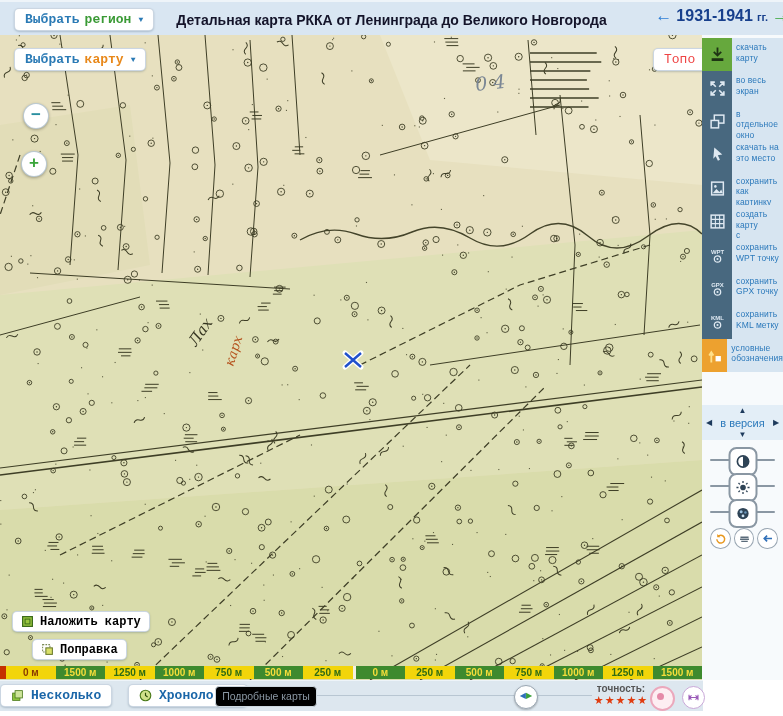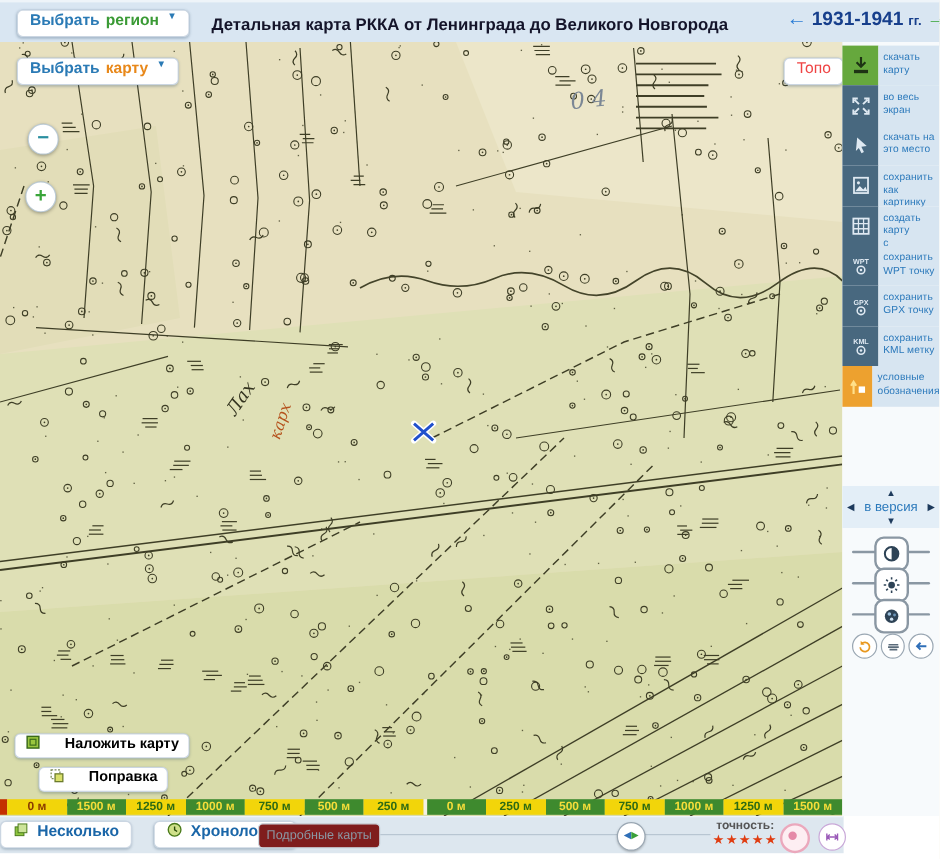--- a/index.html
+++ b/index.html
@@ -3,22 +3,22 @@
 <meta charset="utf-8">
 <style>
   html,body{margin:0;padding:0;background:#fff;}
   .app{position:relative;width:783px;height:716px;overflow:hidden;
        font-family:"Liberation Sans",sans-serif;background:#fff;user-select:none;}
 
   
   .topbar{position:absolute;left:0;top:0;width:783px;height:35px;background:#d9e6f2;
           border-top:2px solid #eef4f9;box-shadow:0 1px 2px rgba(60,90,120,.25);}
   .pill{background:#fff;border:1px solid rgba(140,165,190,.45);border-radius:5px;
-        box-shadow:0 1px 2px rgba(40,70,100,.25);display:inline-flex;
-        gap:5px;padding:0 10px;height:23px;font-weight:bold;font-size:13px;cursor:pointer;}
+        box-shadow:0 1px 2px rgba(40,70,100,.25);display:inline-flex;align-items:center;
+        gap:5px;padding:0 10px;height:23px;font-weight:bold;font-size:13px;cursor:pointer;font-family:Liberation Mono, monospace;}
   .blue{color:#2a7ab5}.greenw{color:#3a9a35}.orangew{color:#e8881a}
   .chev{font-size:8px;color:#2a7ab5;margin-left:2px}
   .region-btn{position:absolute;left:14px;top:6px;}
   .title{position:absolute;left:0;top:0;width:100%;height:35px;line-height:37px;text-align:center;
          font-size:14px;font-weight:bold;color:#14142a;}
   .years{position:absolute;right:2px;top:4px;display:flex;align-items:baseline;gap:4px;
          font-weight:bold;}
   .years .arrow-l{color:#2e7fd6;font-size:17px;}
   .years .yr{color:#173f8c;font-size:16px;}
   .years .gg{color:#173f8c;font-size:11px;}
@@ -27,21 +27,21 @@
   
   .map{position:absolute;left:0;top:35px;width:702px;height:645px;overflow:hidden;background:#e7e0bf;}
   .map svg.decor{position:absolute;left:0;top:0;}
   .select-map-btn{position:absolute;left:14px;top:13px;}
   .topo-btn{position:absolute;left:653px;top:13px;font-weight:normal;color:#ef4444;}
   .zoombtn{position:absolute;width:24px;height:24px;border-radius:50%;background:#fff;
            border:1px solid rgba(120,150,170,.5);box-shadow:0 1px 3px rgba(0,0,0,.3);
            font-size:17px;font-weight:bold;text-align:center;line-height:22px;cursor:pointer;}
   .zoom-minus{left:23px;top:68px;color:#2a8fa0;}
   .zoom-plus{left:21px;top:116px;color:#3aa53a;}
-  .ov-btn{position:absolute;height:21px;font-size:12px;padding:0 8px;gap:20px;}
+  .ov-btn{position:absolute;height:21px;font-size:12px;padding:0 8px;gap:6px;}
   .overlay-btn{left:12px;top:576px;}
   .corr-btn{left:12px;top:604px;margin-left:20px;}
   .sq-icon{width:13px;height:13px;display:inline-block;}
 
   
   .scalebar{position:absolute;left:0;bottom:1px;width:702px;height:13px;display:flex;
             font-size:10px;font-weight:bold;line-height:13px;text-align:center;}
   .scap{width:6px;background:#c43000;}
   .sgap{width:3px;background:#f4f0e2;}
   .seg{flex:1;overflow:hidden;white-space:nowrap;cursor:pointer;}
@@ -71,21 +71,21 @@
   .minibtn{width:19px;height:19px;border-radius:50%;background:#fff;border:1.5px solid #9aa7b3;
            display:flex;align-items:center;justify-content:center;cursor:pointer;}
 
   
   .bottombar{position:absolute;left:0;top:680px;width:703px;height:31px;background:#dde7ef;
              box-shadow:inset 0 1px 0 #eef4f9;}
   .bb-btn{position:absolute;top:4px;font-size:13px;color:#1a66a8;gap:7px;}
   .multi-btn{left:0;}
   .chrono-btn{left:128px;}
   .track{position:absolute;left:232px;top:15px;width:360px;height:1px;background:#b8c6d2;}
-  .maps-label{position:absolute;left:215px;top:6px;width:100px;height:19px;background:#7f1d1d;
+  .maps-label{position:absolute;left:215px;top:6px;width:100px;height:19px;background:#000000;
               border:1px solid #cdd8e0;border-radius:4px;color:#8a97a3;font-size:10.5px;
               text-align:center;line-height:19px;}
   .handle{position:absolute;left:514px;top:5px;width:22px;height:22px;border-radius:50%;
           background:#fff;border:1.5px solid #9aa7b3;box-shadow:0 1px 2px rgba(0,0,0,.25);
           font-size:8px;text-align:center;line-height:20px;cursor:grab;}
   .handle .l{color:#2f6fb8}.handle .r{color:#3aa03a}
   .accuracy{position:absolute;left:588px;top:3px;width:66px;text-align:center;}
   .accuracy .cap{font-size:10px;font-weight:bold;color:#555;}
   .accuracy .stars{font-size:11px;color:#e03c10;letter-spacing:1px;line-height:12px;}
   .rec-btn{position:absolute;left:650px;top:6px;width:21px;height:21px;border-radius:50%;
@@ -1076,20 +1076,30 @@
                 <path d="M2 5.5V2h3.5M14 5.5V2h-3.5M2 10.5V14h3.5M14 10.5V14h-3.5M3 3l3.4 3.4M13 3 9.6 6.4M13 13 9.6 9.6M3 13l3.4-3.4"></path>
               </g>
             </svg>
           </div>
           <div class="t-label">во весь
 экран</div>
         </div>
         <div class="tool">
           <div class="t-icon">
             <svg width="17" height="17" viewBox="0 0 16 16">
+              <rect x="5" y="2" width="9" height="7.5" fill="none" stroke="currentColor" stroke-width="1.4"></rect>
+              <rect x="2" y="7" width="7" height="7" fill="#48687f" stroke="currentColor" stroke-width="1.4"></rect>
+            </svg>
+          </div>
+          <div class="t-label">в отдельное
+окно</div>
+        </div>
+        <div class="tool">
+          <div class="t-icon">
+            <svg width="17" height="17" viewBox="0 0 16 16">
               <path d="M5 1.5l7.5 6.6-4.2.6 2 4.2-1.9 1-2.1-4.2L4 12z" fill="currentColor"></path>
             </svg>
           </div>
           <div class="t-label">скачать на
 это место</div>
         </div>
         <div class="tool">
           <div class="t-icon">
             <svg width="17" height="17" viewBox="0 0 16 16">
               <rect x="2.5" y="2" width="11" height="12" fill="none" stroke="currentColor" stroke-width="1.4"></rect>

